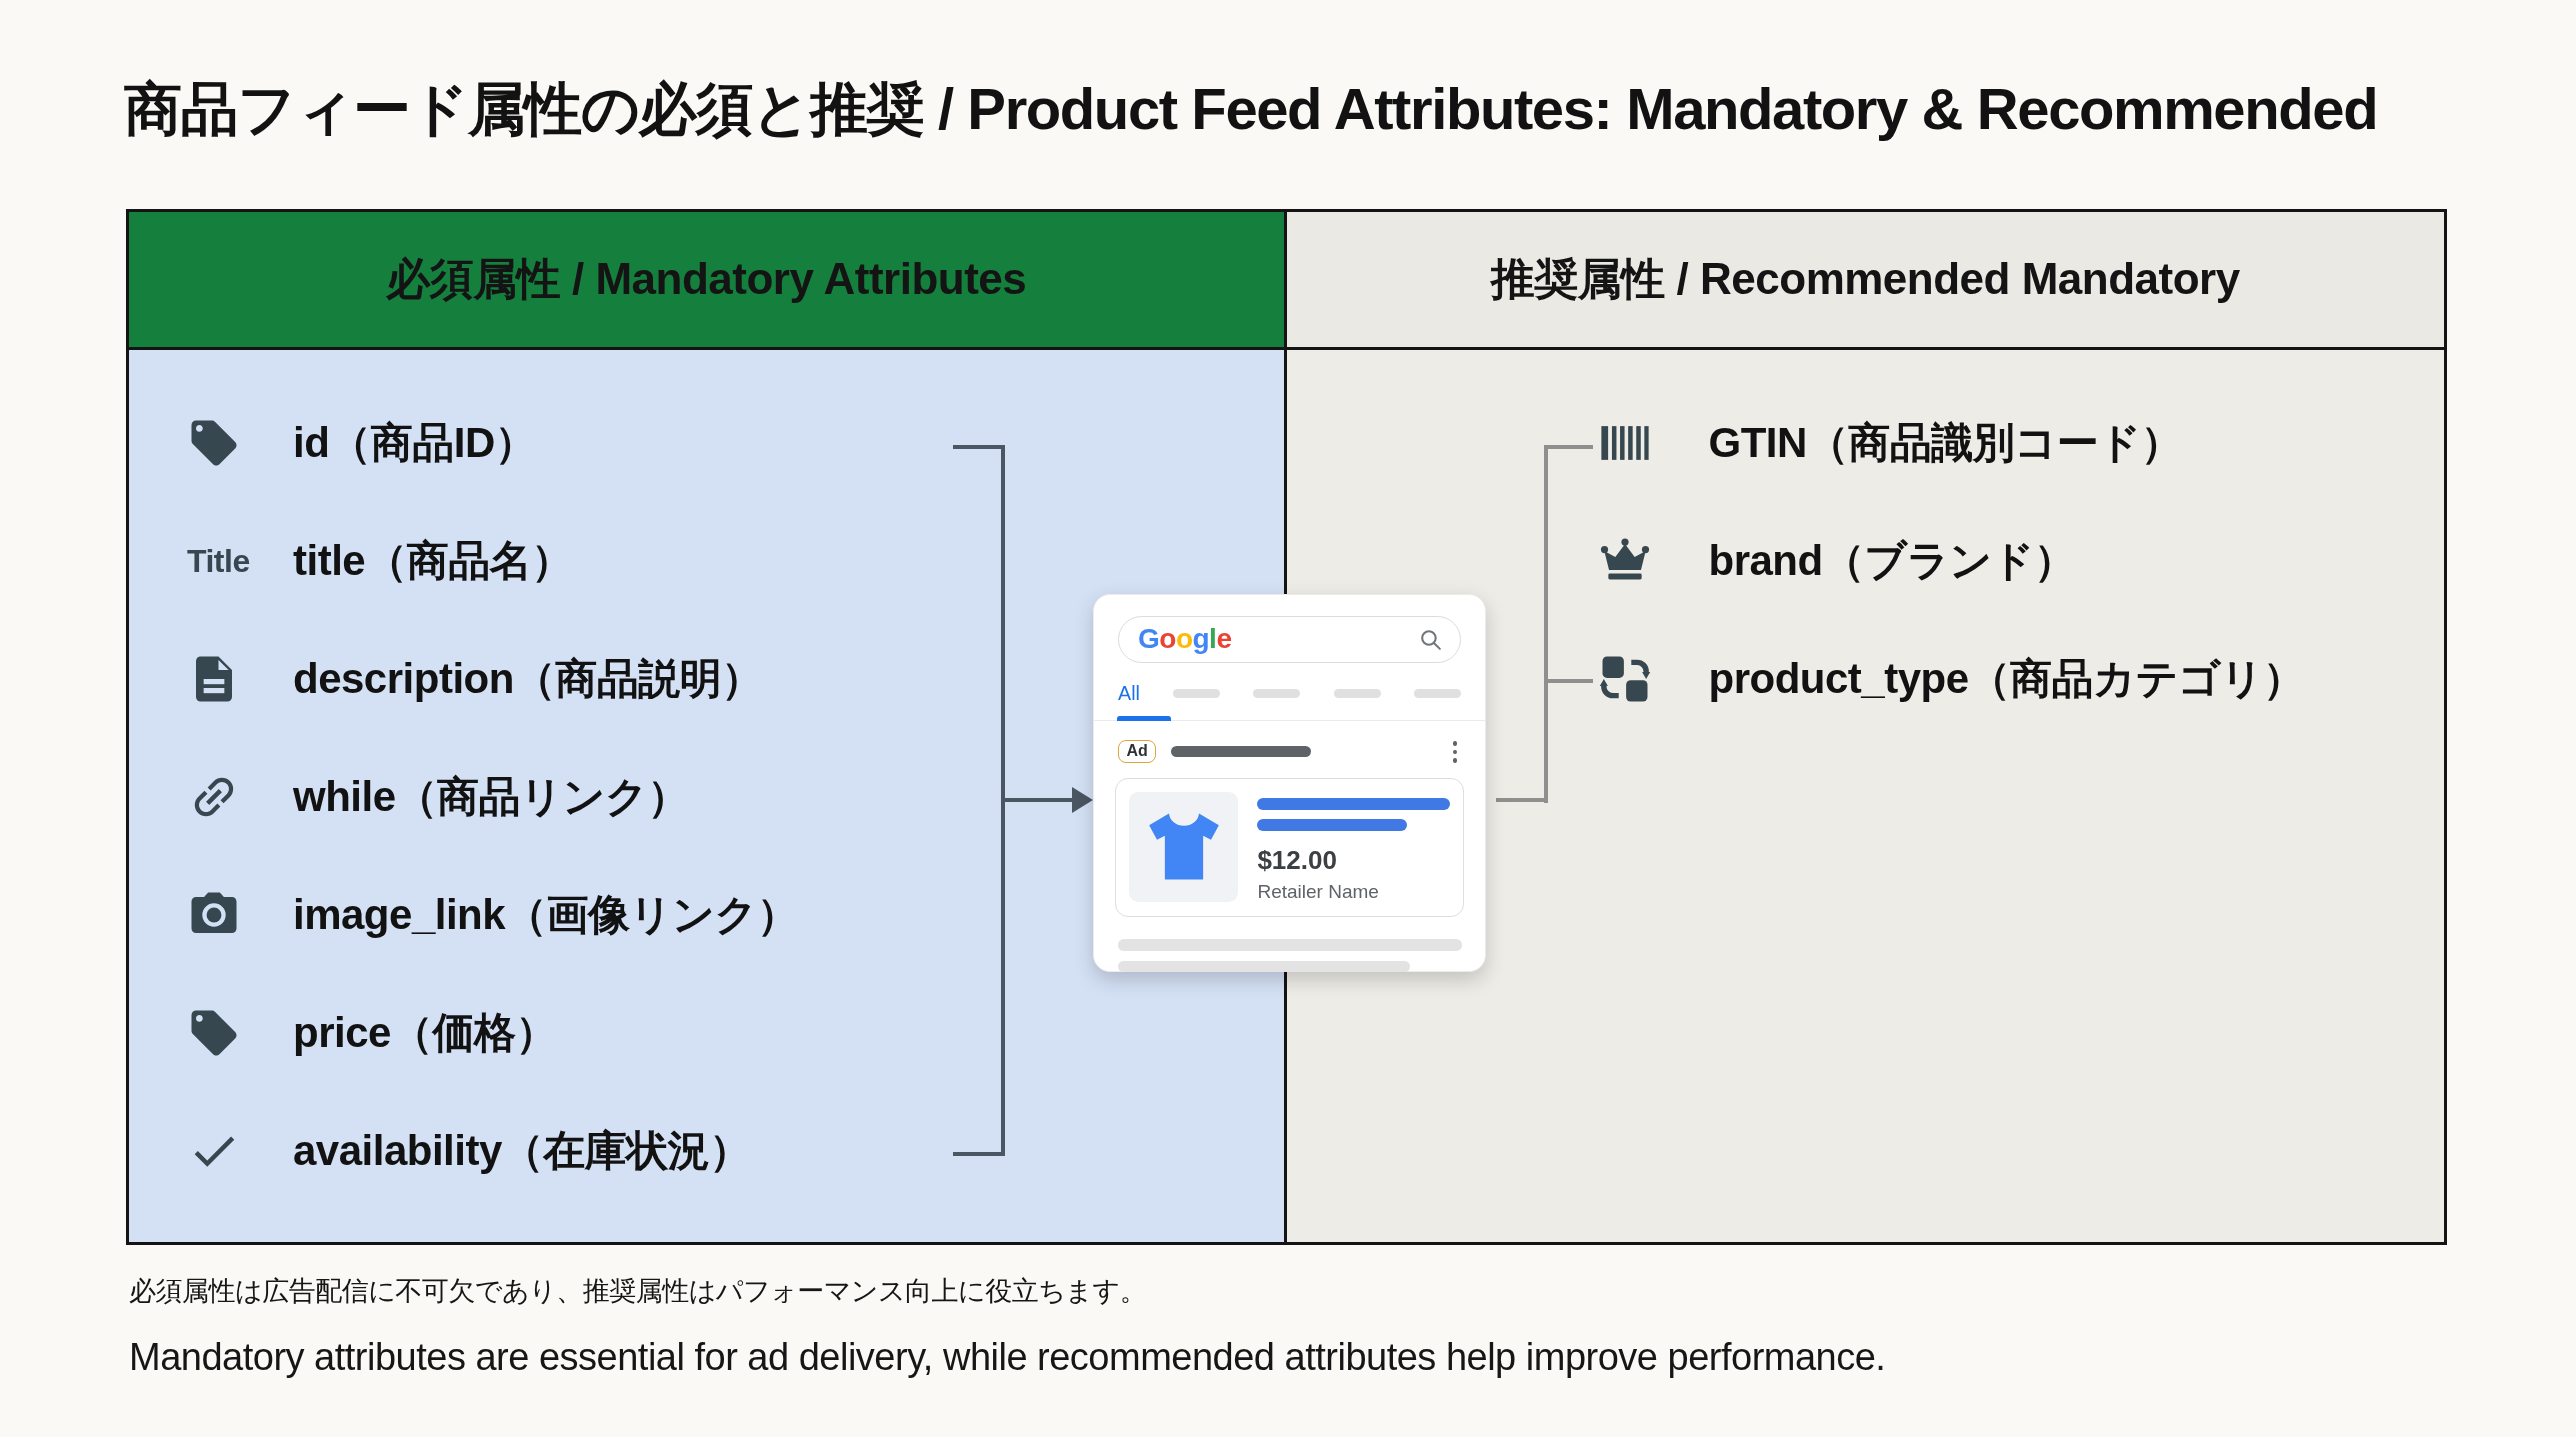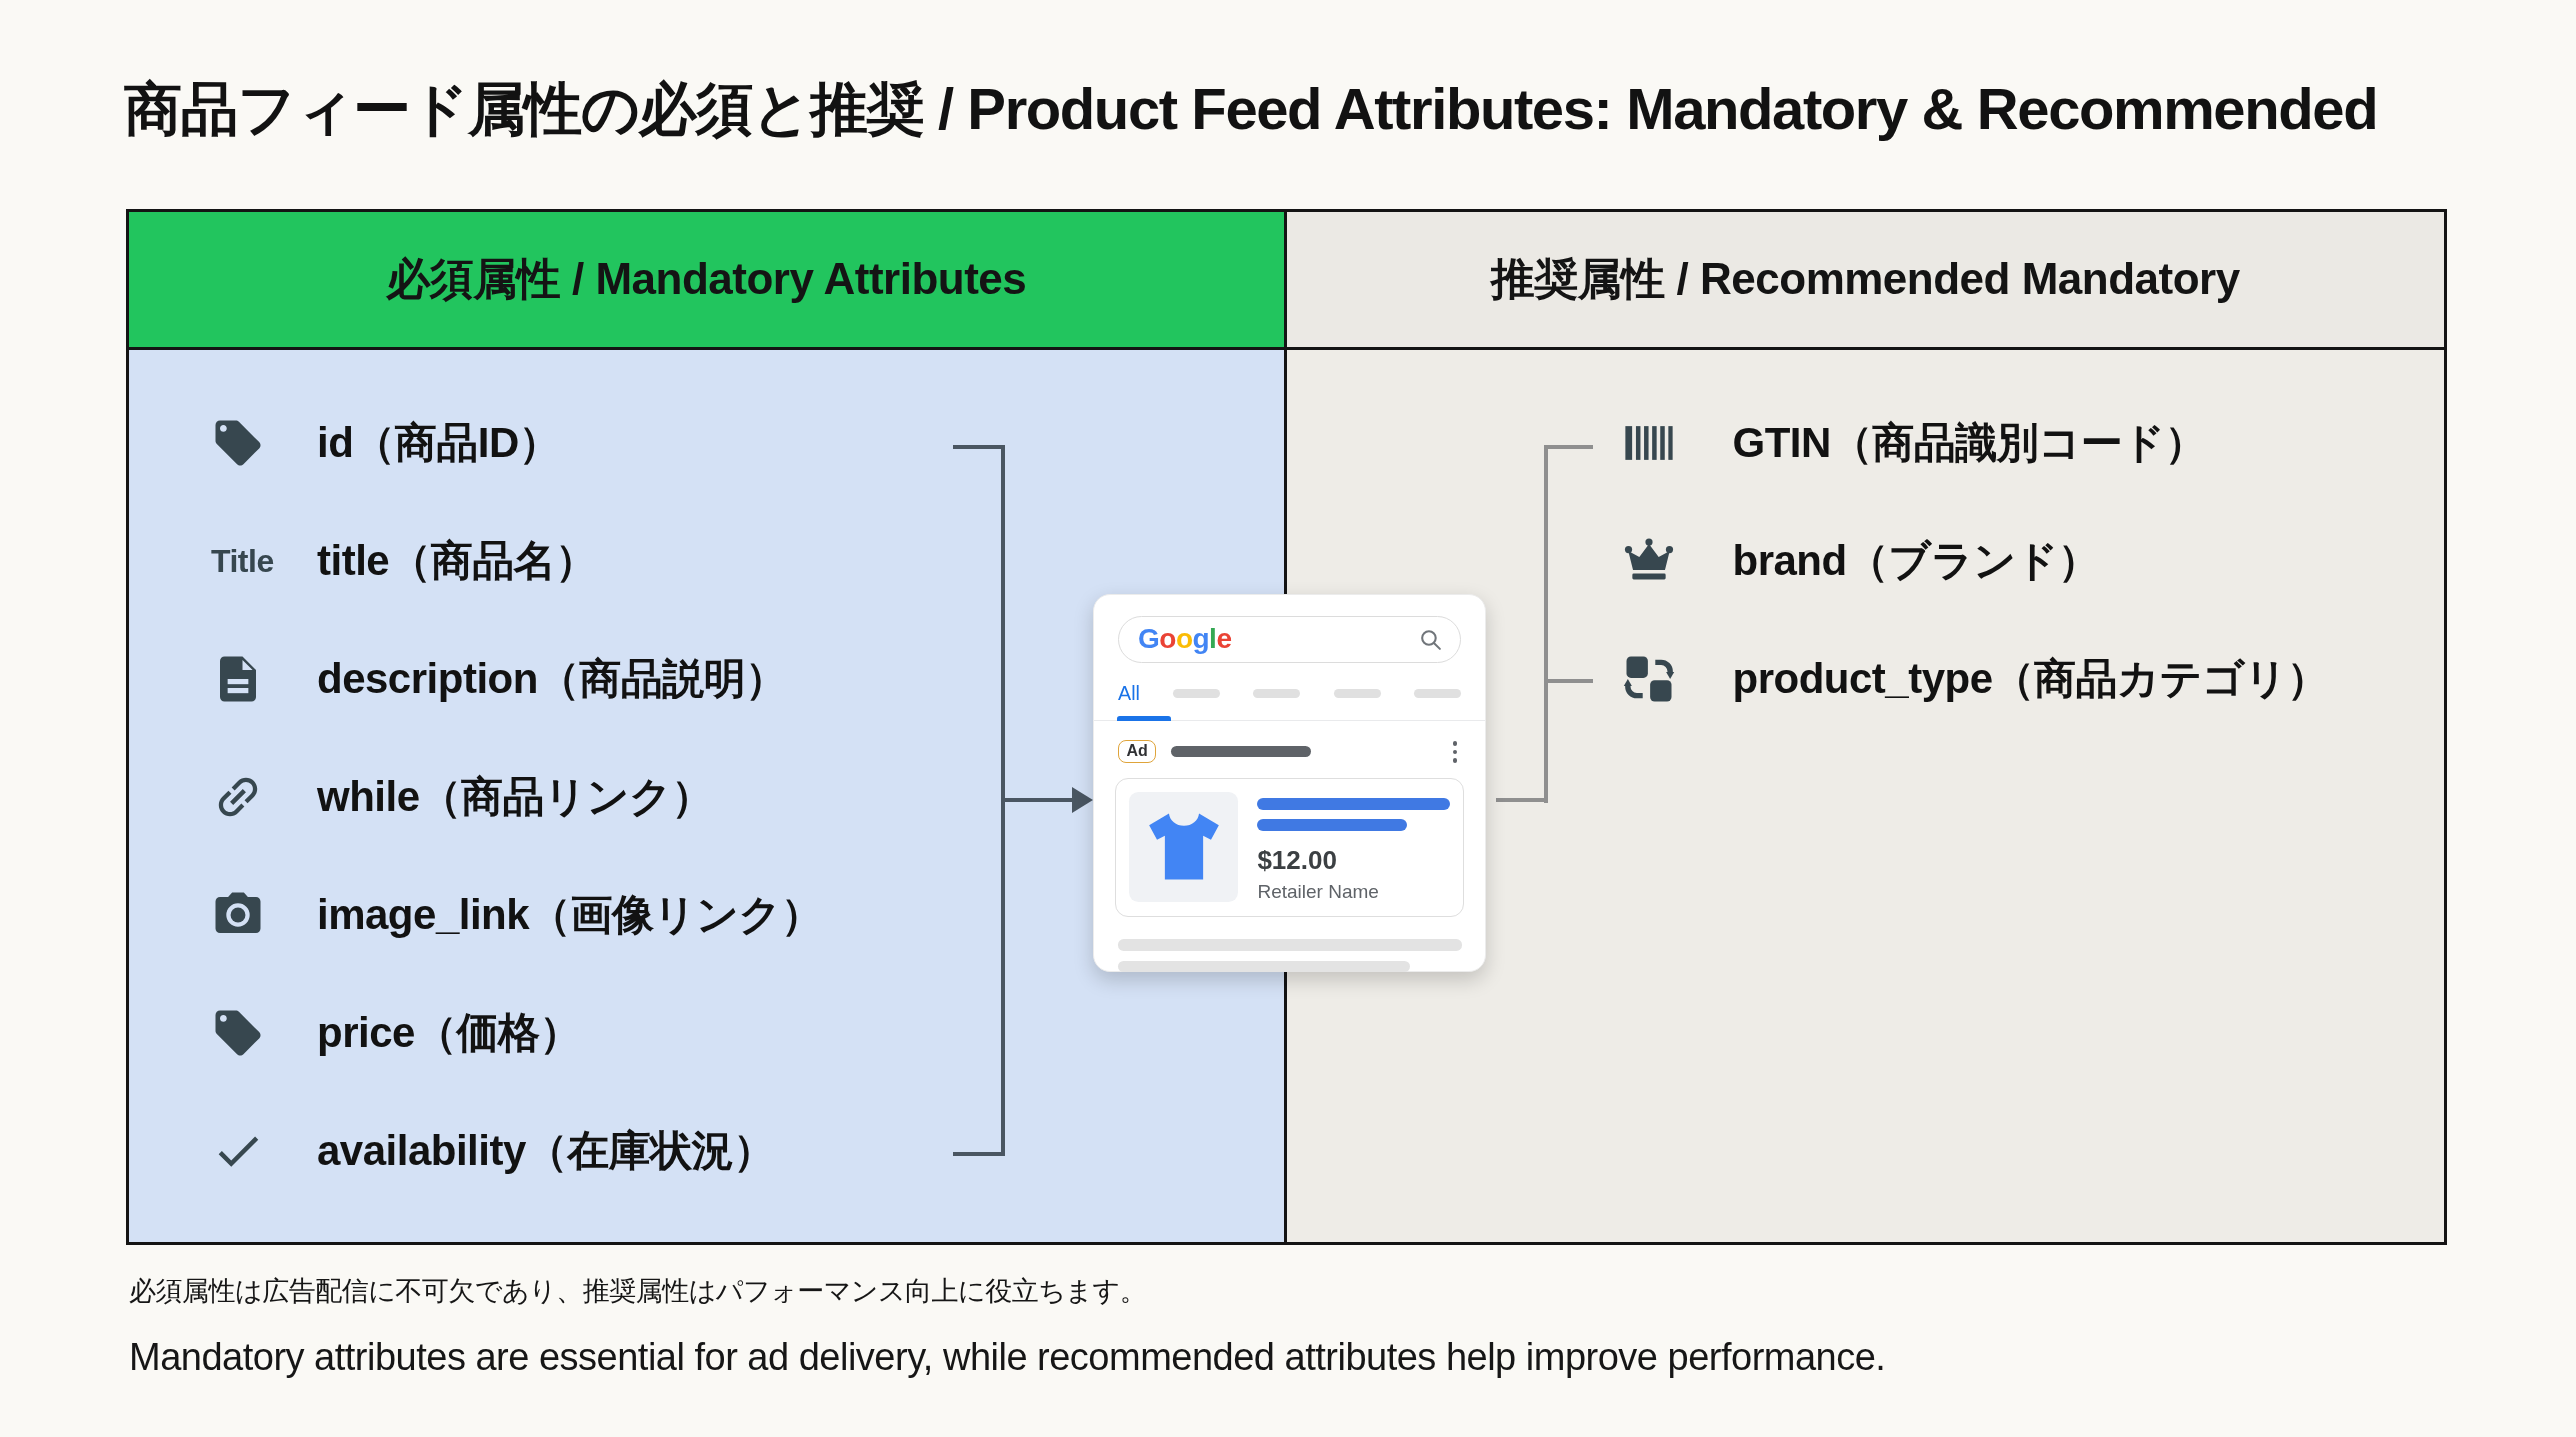--- a/index.html
+++ b/index.html
@@ -35,31 +35,30 @@
   }
   .col { display: flex; flex-direction: column; }
   .col-mandatory { border-right: 3.7px solid #141414; }
   .col-header {
     height: 138px;
     border-bottom: 3.7px solid #141414;
     display: flex; align-items: center; justify-content: center;
     font-size: 44px; font-weight: 700; letter-spacing: -0.5px;
     white-space: nowrap;
   }
-  .col-mandatory .col-header { background: #22c55e; }
+  .col-mandatory .col-header { background: #15803d; }
   .col-recommended .col-header { background: #ebe9e4; }
   .col-body { flex: 1; padding-top: 34px; position: relative; }
   .col-mandatory .col-body { background: #d4e1f5; }
   .col-recommended .col-body { background: #eeece7; }
   
   .row {
     height: 118px;
     display: flex; align-items: center;
     padding-left: 58px;
-    margin-left: 24px;
   }
   .col-recommended .row { padding-left: 311px; }
   .ic {
     width: 90px; height: 62px;
     display: flex; align-items: center; justify-content: flex-start;
     color: #37474f; flex: 0 0 auto;
   }
   .col-recommended .ic { width: 95px; }
   .ic svg { width: 54px; height: 54px; fill: #37474f; }
   .ic.ic-text {

